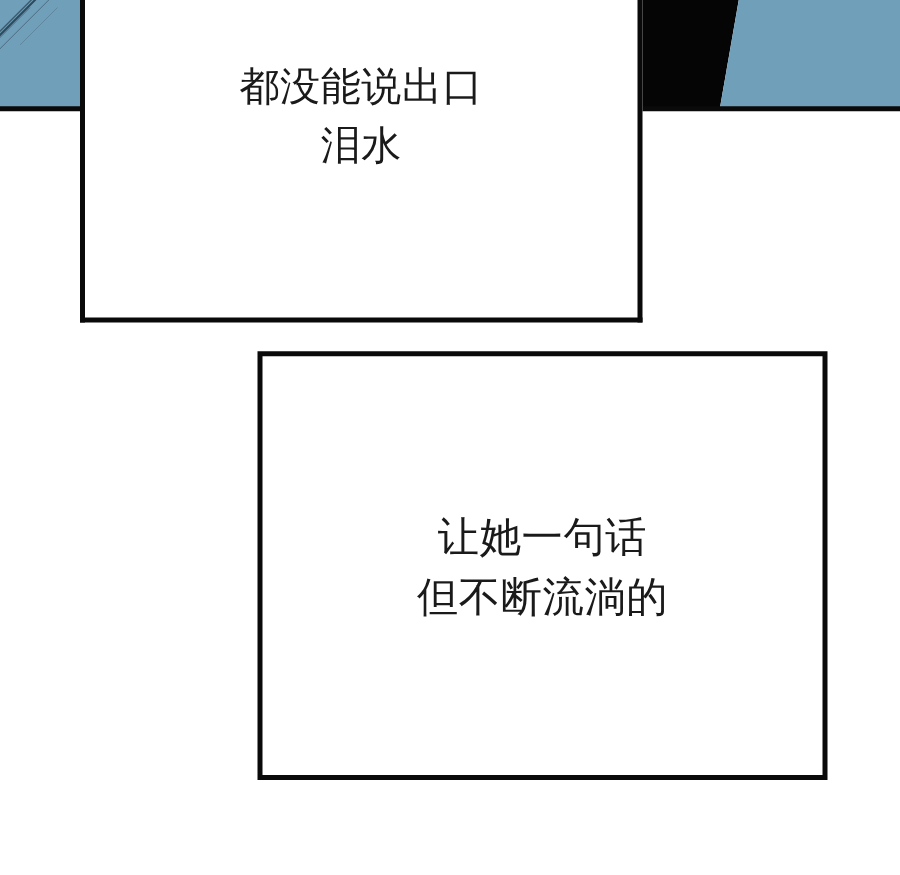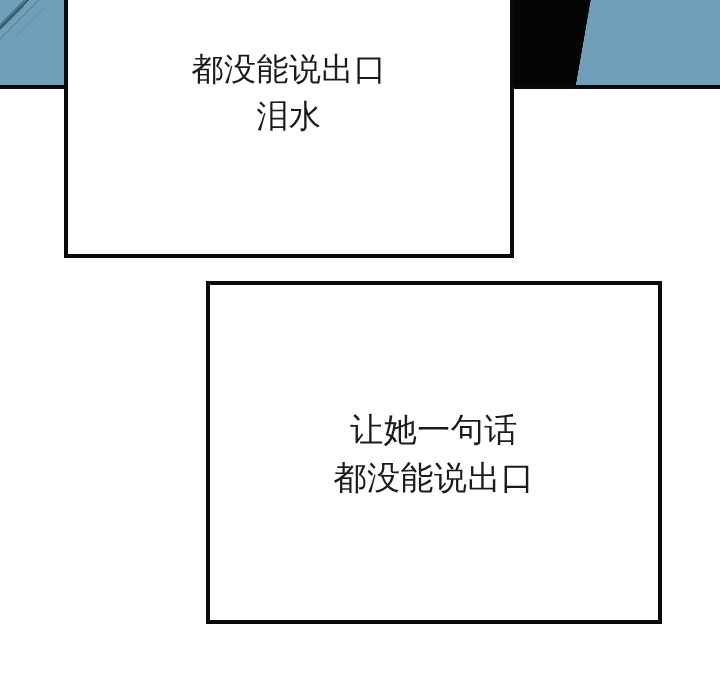--- a/index.html
+++ b/index.html
@@ -112,16 +112,16 @@
     </svg>
   </div>
 
   <div class="panel" id="panel-1">
     <div class="dialogue" id="panel-1-text">都没能说出口
 泪水</div>
   </div>
 
   <div class="panel" id="panel-2">
     <div class="dialogue" id="panel-2-text">让她一句话
-都没能说出口</div>
+但不断流淌的</div>
   </div>
 
 </div>
 
 </body></html>

